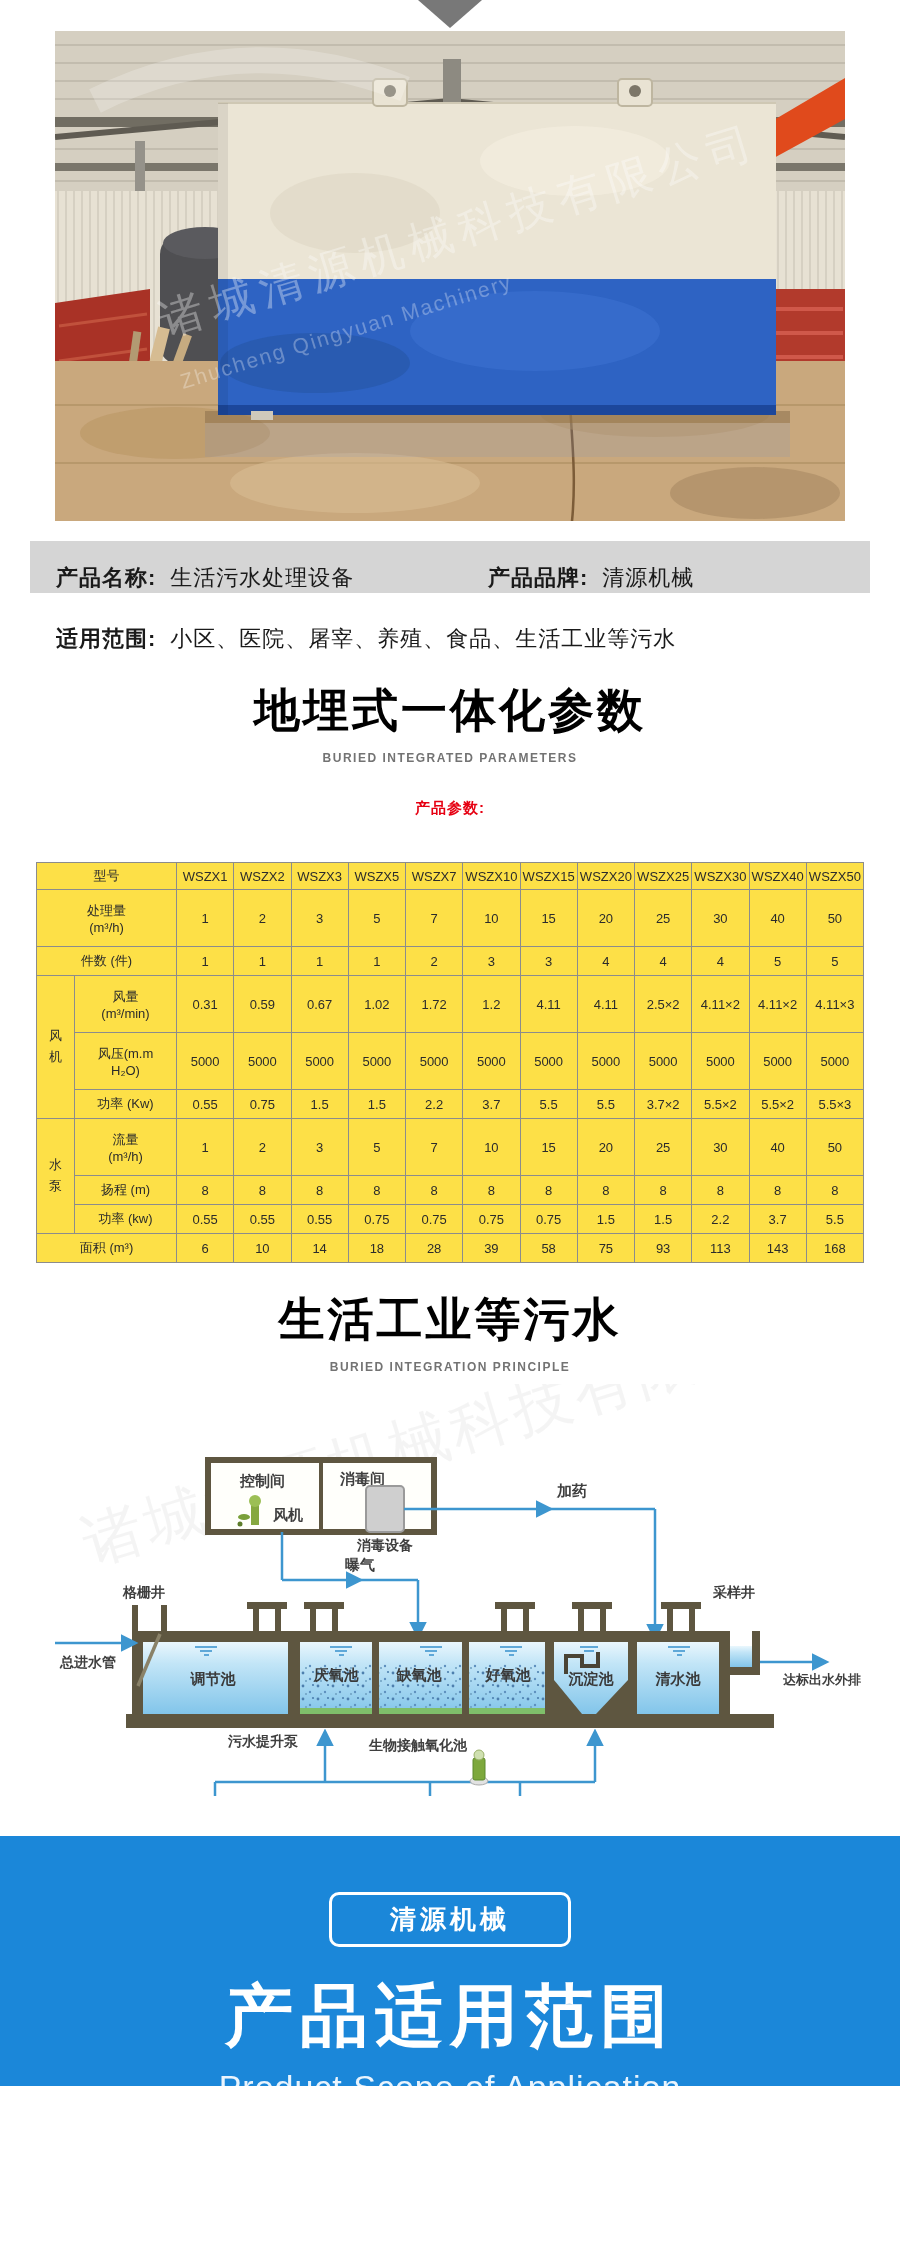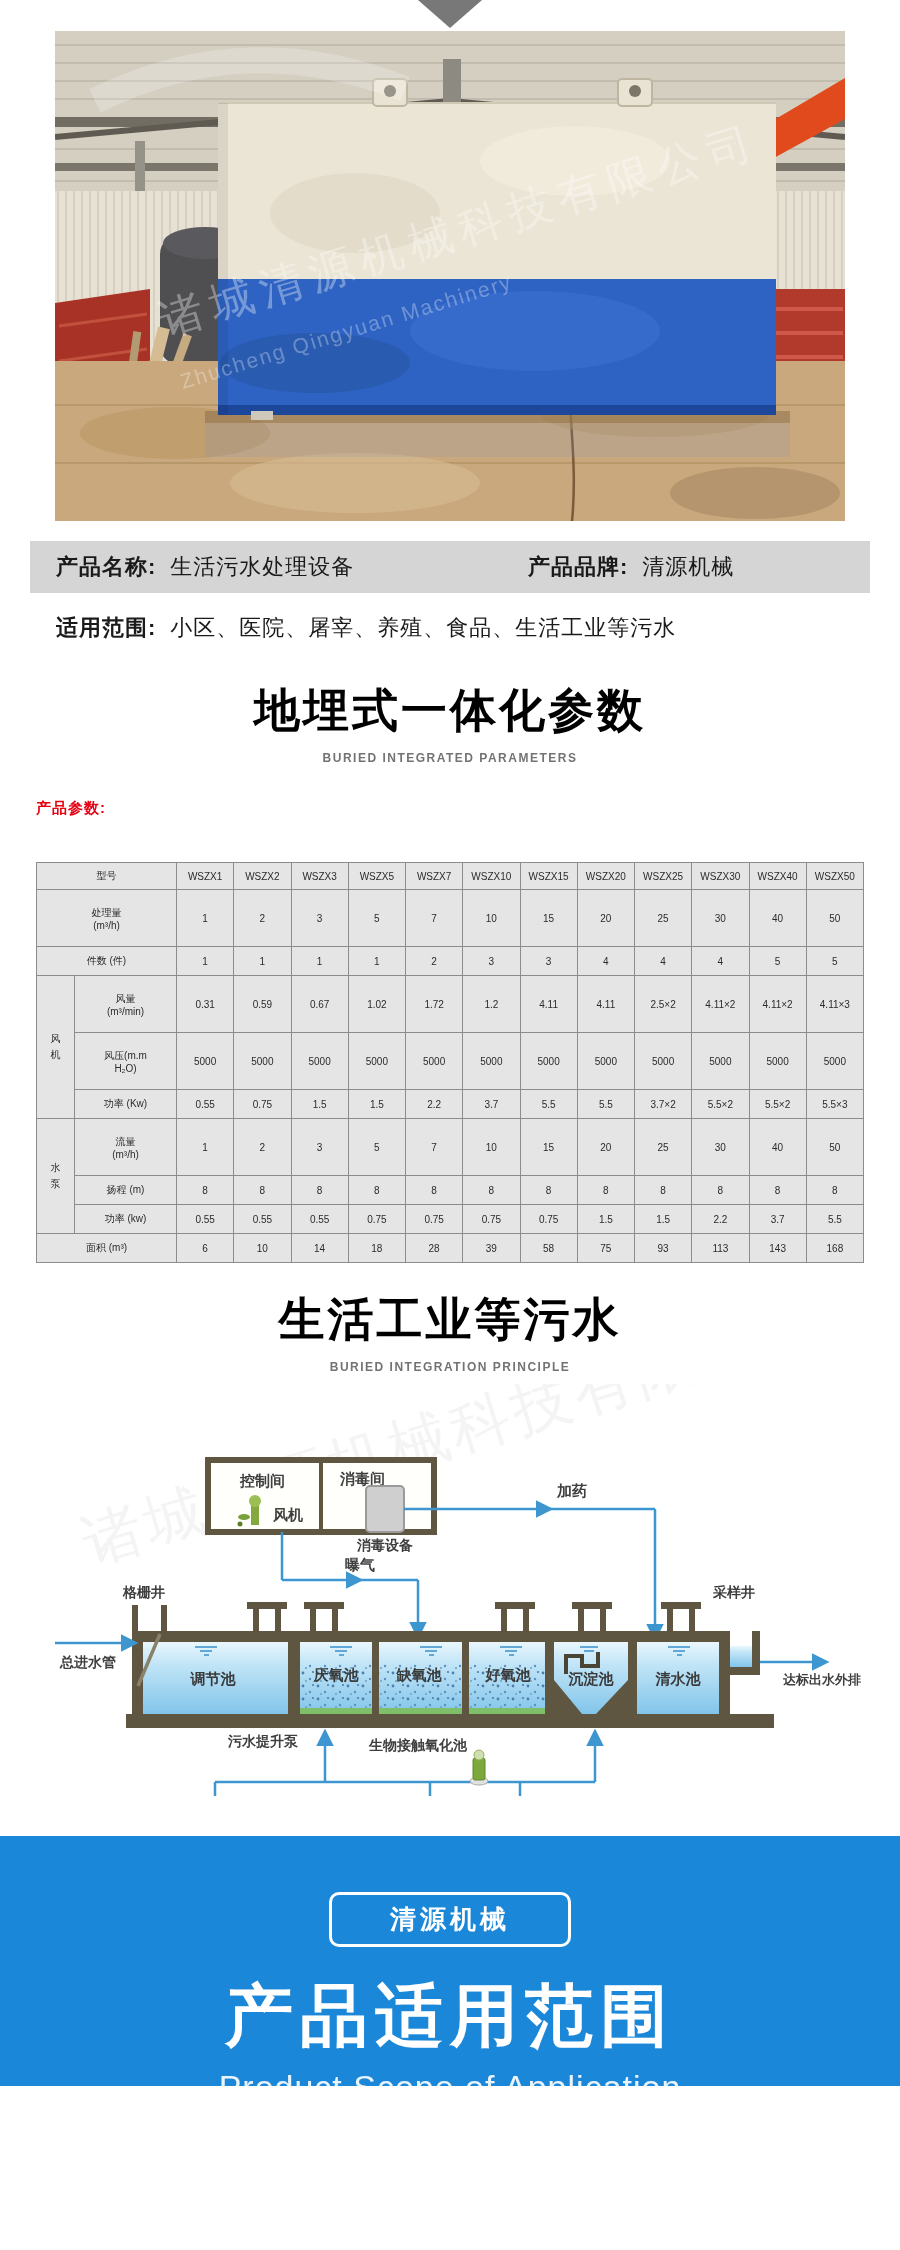--- a/index.html
+++ b/index.html
@@ -6,37 +6,37 @@
   html,body { width:900px; height:2250px; background:#ffffff; overflow:hidden;
               font-family:"Liberation Sans","DejaVu Sans",sans-serif; }
 
   .pointer { width:0; height:0; margin:0 auto;
              border-left:32px solid transparent; border-right:32px solid transparent;
              border-top:28px solid #787878; }
 
   .photo { position:relative; width:790px; height:490px; margin:3px auto 0; overflow:hidden; }
 
   .info { width:840px; margin:20px auto 0; }
-  .info-row { display:flex; align-items:center; min-height:52px; padding-left:26px;
-              font-size:22px; color:#1a1a1a; margin-bottom:9px;gap:40px; }
+  .info-row { display:flex; align-items:flex-end; min-height:52px; padding-left:26px;
+              font-size:22px; color:#1a1a1a; margin-bottom:9px; }
   .info-row.shaded { background:#d5d5d5; }
   .info-row .pair { display:flex; align-items:baseline; }
   .pair .lbl { font-weight:bold; margin-right:14px; letter-spacing:1px; white-space:nowrap; }
   .pair .val { letter-spacing:1px; }
   .pair-left { width:432px; flex:none; }
 
   .section-title { text-align:center; font-size:46px; font-weight:bold; color:#000000;
                    letter-spacing:3px; margin-top:26px; font-family:"DejaVu Sans","Liberation Sans",sans-serif; }
   .section-sub { text-align:center; font-size:12px; font-weight:bold; color:#737373;
                  letter-spacing:1.5px; margin-top:9px; }
 
   .table-wrap { width:828px; margin:34px auto 0; }
-  .table-label { color:#e60012; font-size:15px; font-weight:bold; margin-bottom:7px; letter-spacing:1px; }
+  .table-label { color:#e60012; font-size:15px; font-weight:bold; margin-bottom:7px; letter-spacing:1px;text-align:center; }
   table.params { width:100%; border-collapse:collapse; table-layout:fixed;
-                 font-size:10px; color:#2b2b2b; background:#e5e5e5;margin-top:44px; }
+                 font-size:13px; color:#2b2b2b; background:#fde047;margin-top:44px; }
   .params th, .params td { border:1px solid #8c8c8c; text-align:center; vertical-align:middle;
                            padding:2px 1px; font-weight:normal; white-space:pre-line; overflow:hidden; }
   .params th { height:27px; }
   .params tr.tall td { height:57px; }
   .params tr.short td { height:29px; }
   .params td.grp { padding:0 11px; word-break:break-all; line-height:1.6; }
 
   .diagram-wrap { width:840px; margin:10px auto 0; }
 
   .footer { width:900px; height:250px; background:#1b87d9; margin-top:28px;

